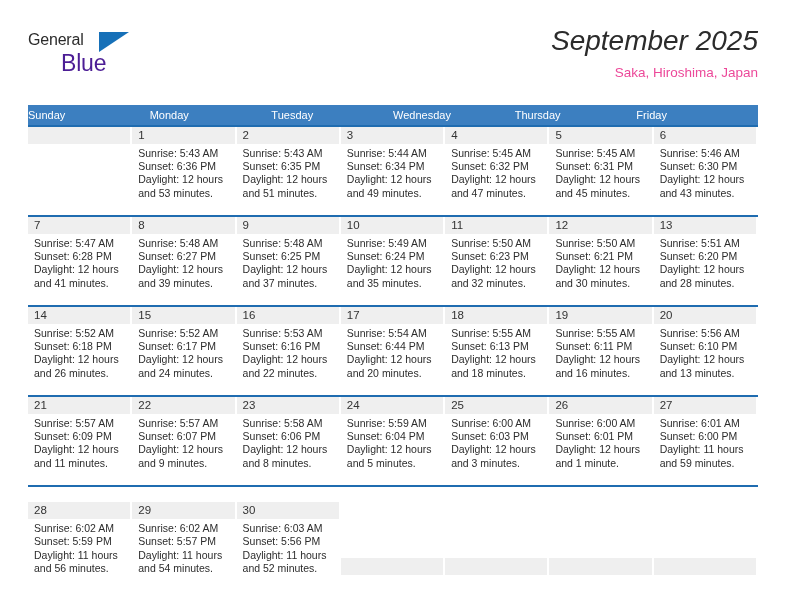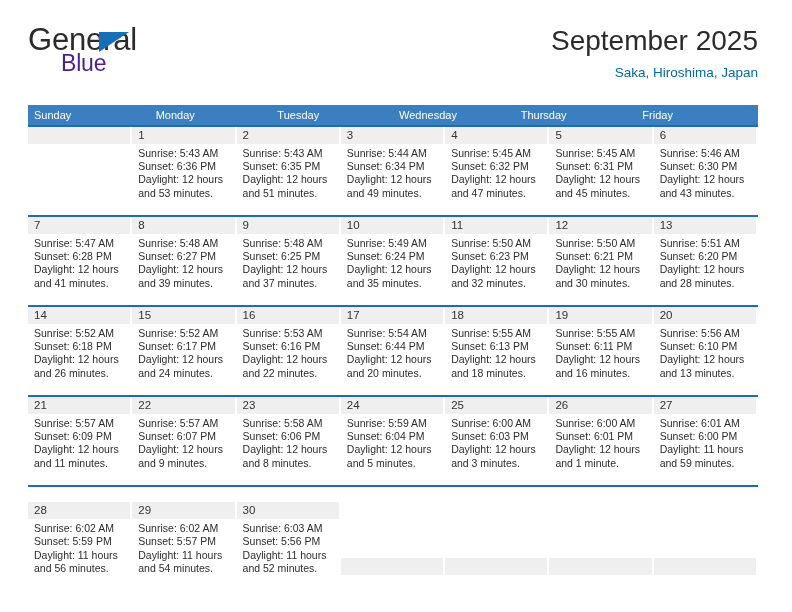--- a/index.html
+++ b/index.html
@@ -30,21 +30,21 @@
   }
 
   .logo {
     position: absolute;
     left: 0;
     top: 4px;
     width: 120px;
     height: 52px;
   }
   .logo-general {
-    font-size: 31px;
+    font-size: 16px;
     color: #2b2b2b;
     letter-spacing: -0.2px;
     line-height: 24px;
     display: block;
     position: absolute;
     left: 0;
     top: 0;
   }
   .logo-tri {
     position: absolute;
@@ -72,24 +72,25 @@
     top: 0;
     text-align: right;
   }
   .month-title {
     font-size: 28px;
     color: #2b2b2b;
     line-height: 34px;
     font-weight: normal;
     margin: 0;
     white-space: nowrap;
+    font-style: italic;
   }
   .location {
     font-size: 13.5px;
-    color: #0369a1;
+    color: #ec4899;
     line-height: 18px;
     margin: 6px 0 0 0;
     white-space: nowrap;
   }
 
   
   .calendar {
     position: absolute;
     left: 28px;
     top: 105px;
@@ -99,21 +100,20 @@
   .weekday-row {
     display: flex;
     background: #3c7fc0;
     height: 20px;
   }
   .weekday {
     flex: 1 1 0;
     color: #ffffff;
     font-size: 11px;
     line-height: 20px;
-    padding-left: 6px;
     white-space: nowrap;
   }
 
   .week-row {
     display: flex;
     border-top: 2px solid #1f6cb0;
     height: 90px;
   }
   .week-row.last { border-bottom: none; align-items: flex-end; }
 

